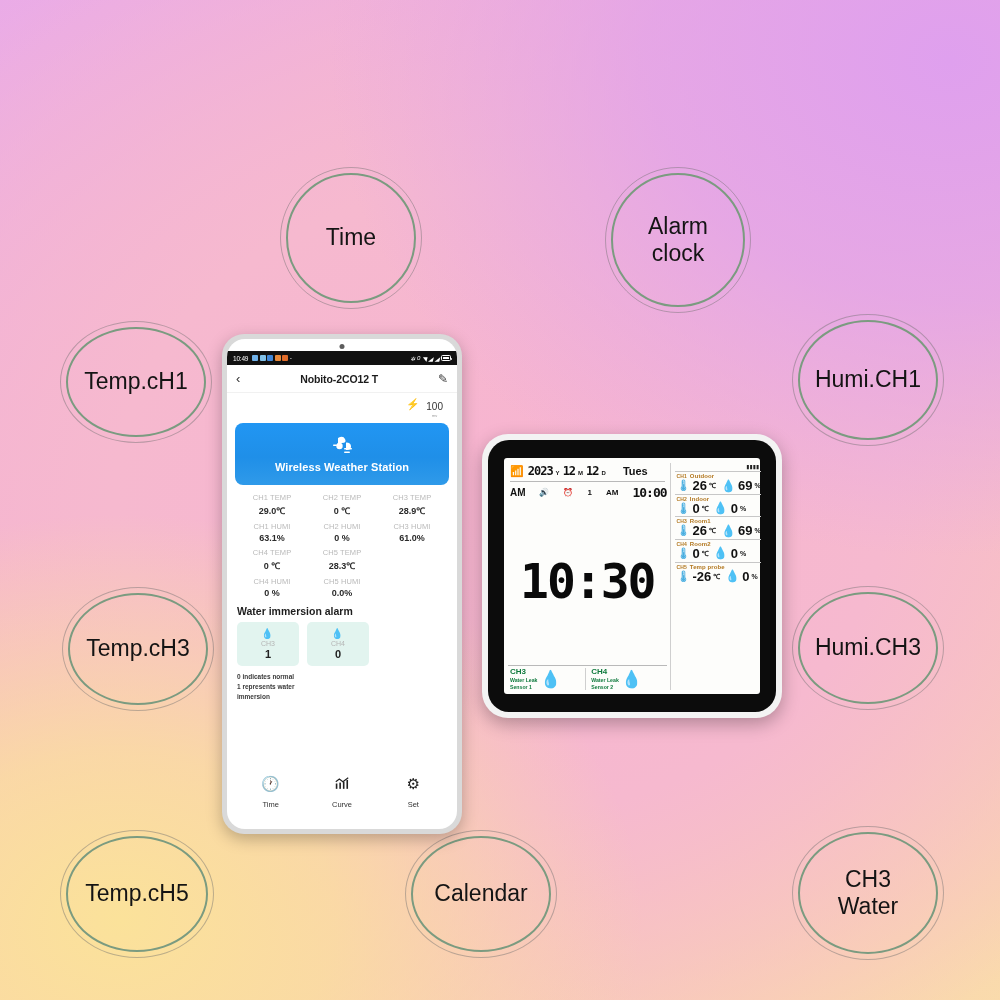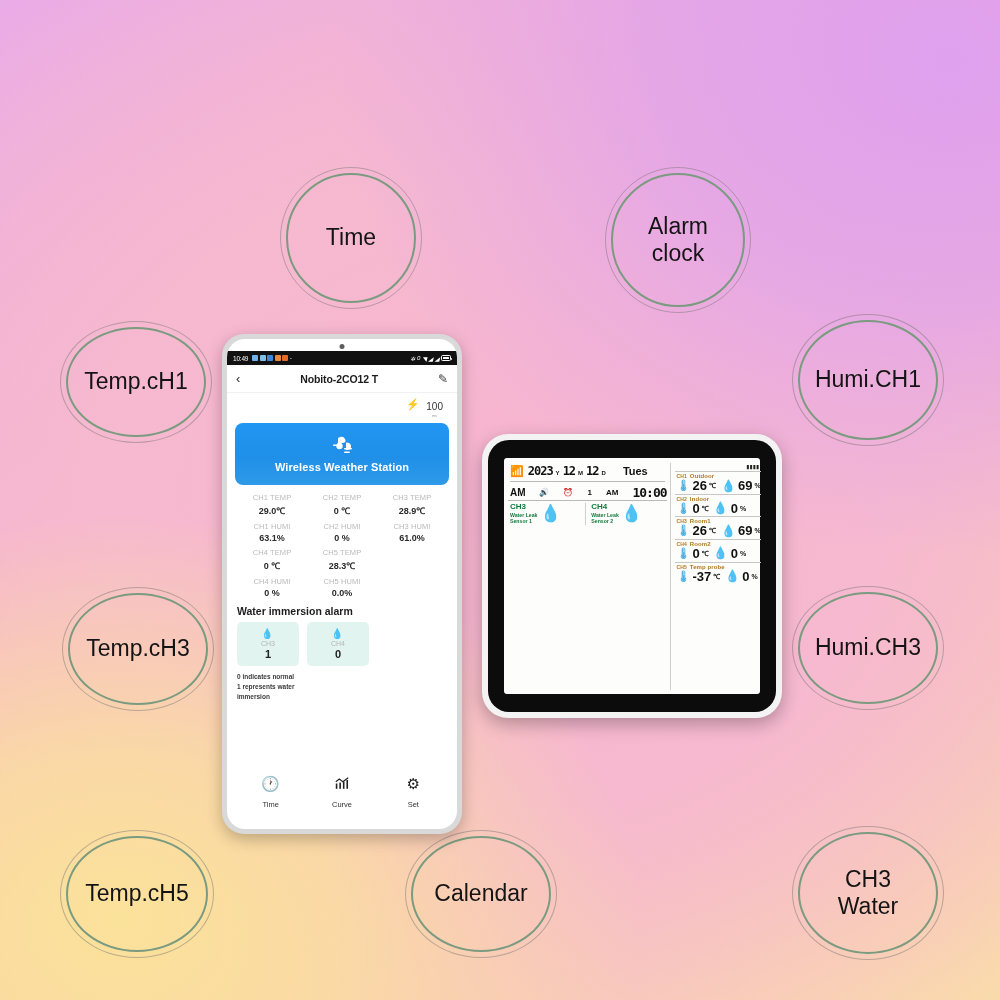--- a/index.html
+++ b/index.html
@@ -355,20 +355,21 @@
         </div>
         <div class="hr"></div>
         <div class="ln2">
           <span>AM</span>
           <span class="small">🔊</span>
           <span class="small">⏰</span>
           <span class="small">1</span>
           <span class="small">AM</span>
           <span class="alt">10:00</span>
         </div>
+        <div class="bigtime">10:30</div>
         <div class="leakrow">
           <div class="leakcell">
             <div class="txt">
               <div class="ch">CH3</div>
               <div class="ds">Water Leak</div>
               <div class="ds">Sensor 1</div>
             </div>
             <span class="drop red">💧</span>
           </div>
           <div class="leakcell">
@@ -435,21 +436,21 @@
             <span>0</span>
               <span class="un">%</span>
           </div>
         </div>
         <div class="chrow">
           <div class="head">
             <span class="cc">CH5</span><span>Temp probe</span>
           </div>
           <div class="vals">
             <span class="therm">🌡</span>
-            <span>-37</span>
+            <span>-26</span>
               <span class="un">℃</span>
             <span class="wd">💧</span>
             <span>0</span>
               <span class="un">%</span>
           </div>
         </div>
       </div>
 
     </div>
   </div>

